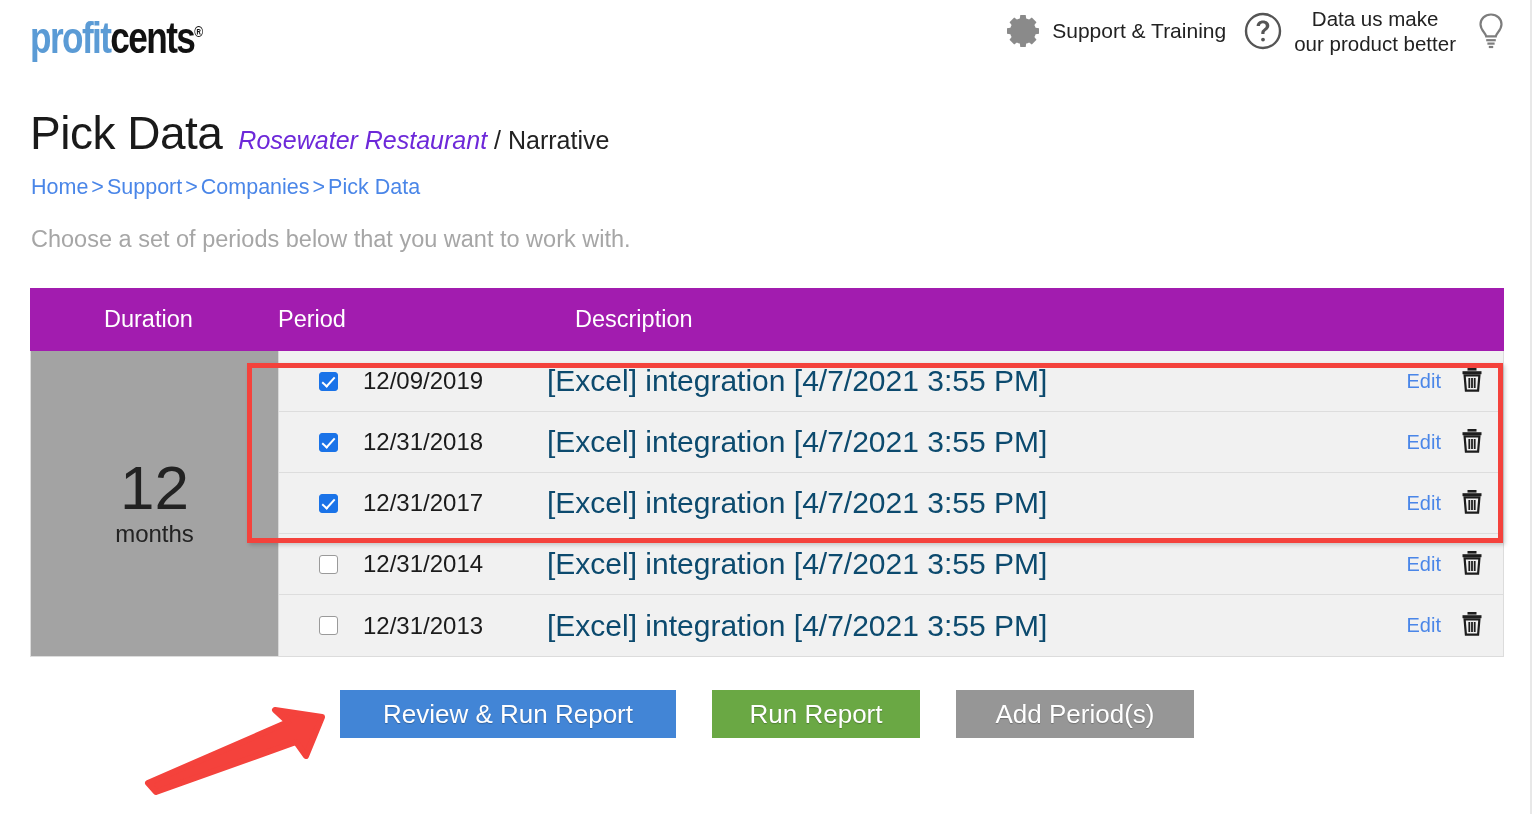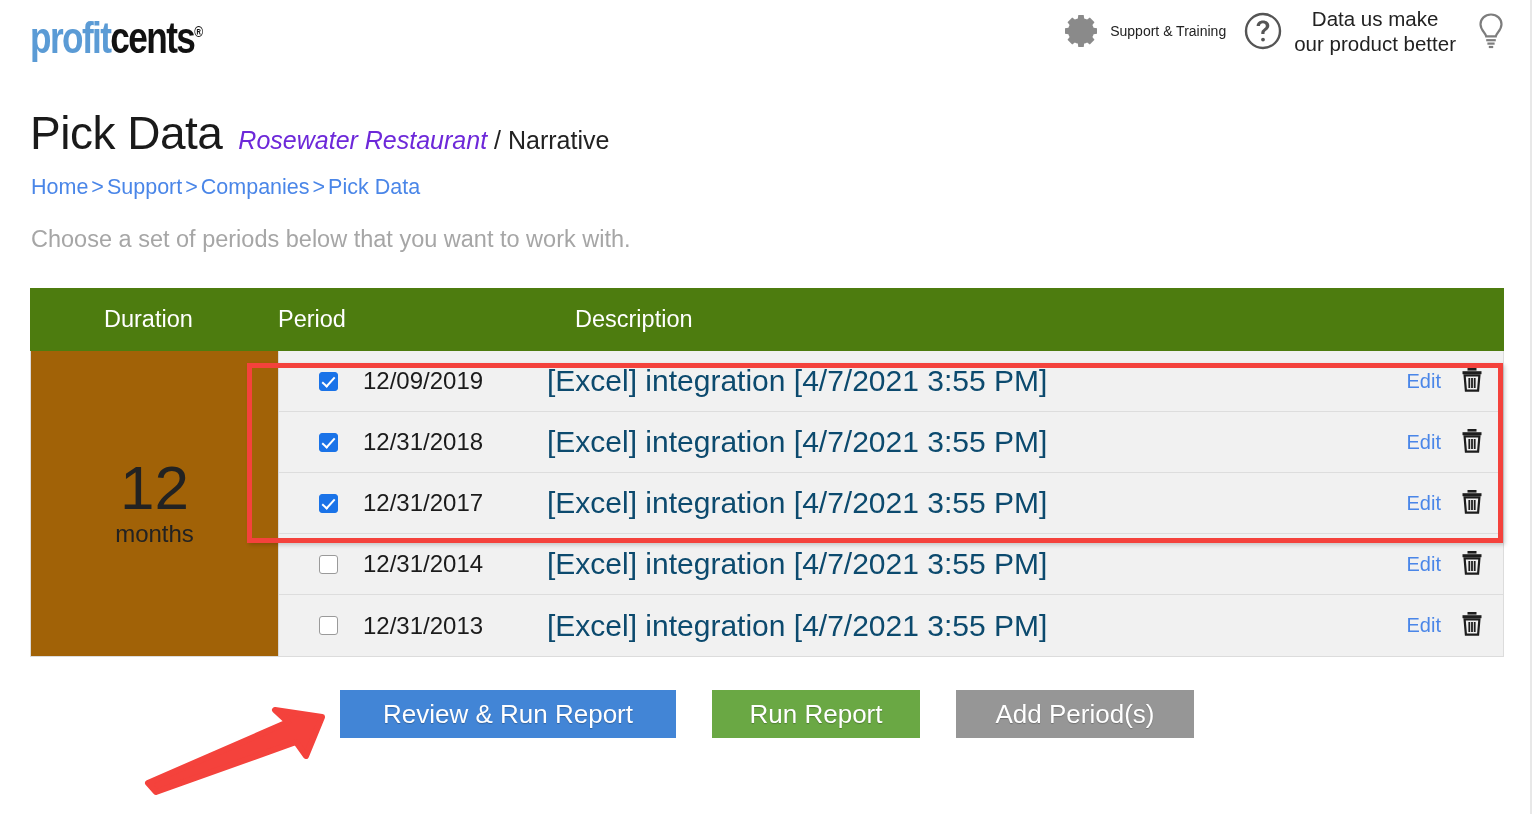--- a/index.html
+++ b/index.html
@@ -58,21 +58,21 @@
     gap: 0px;
   }
   .hdr-item {
     display: flex;
     align-items: center;
     gap: 10px;
     padding: 0 8px;
     cursor: pointer;
   }
   .hdr-label {
-    font-size: 14px;
+    font-size: 21px;
     color: #222222;
     white-space: nowrap;
   }
   .hdr-label.two-line {
     text-align: center;
     line-height: 1.22;
     font-size: 20.5px;
   }
   .icon-svg { display: block; }
 
@@ -125,21 +125,21 @@
   }
 
   
   .table-wrap {
     position: absolute;
     left: 30px;
     top: 288px;
     width: 1474px;
   }
   .tbl-head {
-    background: #4d7c0f;
+    background: #a21caf;
     height: 63px;
     display: flex;
     align-items: center;
     color: #ffffff;
   }
   .th { font-size: 23.5px; color: #ffffff; font-weight: normal; }
   .th-duration { width: 248px; padding-left: 74px; }
   .th-period   { width: 245px; }
   .th-desc     { flex: 1; padding-left: 52px; }
 
@@ -149,21 +149,21 @@
     border: 1px solid #dcdcdc;
     border-top: none;
   }
   .duration-cell {
     width: 248px;
     border-right: 1px solid #d8d8d8;
     display: flex;
     flex-direction: column;
     align-items: center;
     justify-content: center;
-    background: #a16207;
+    background: #a3a3a3;
   }
   .duration-num {
     font-size: 62px;
     color: #222222;
     line-height: 0.95;
     font-weight: normal;
   }
   .duration-unit {
     font-size: 24px;
     color: #222222;

